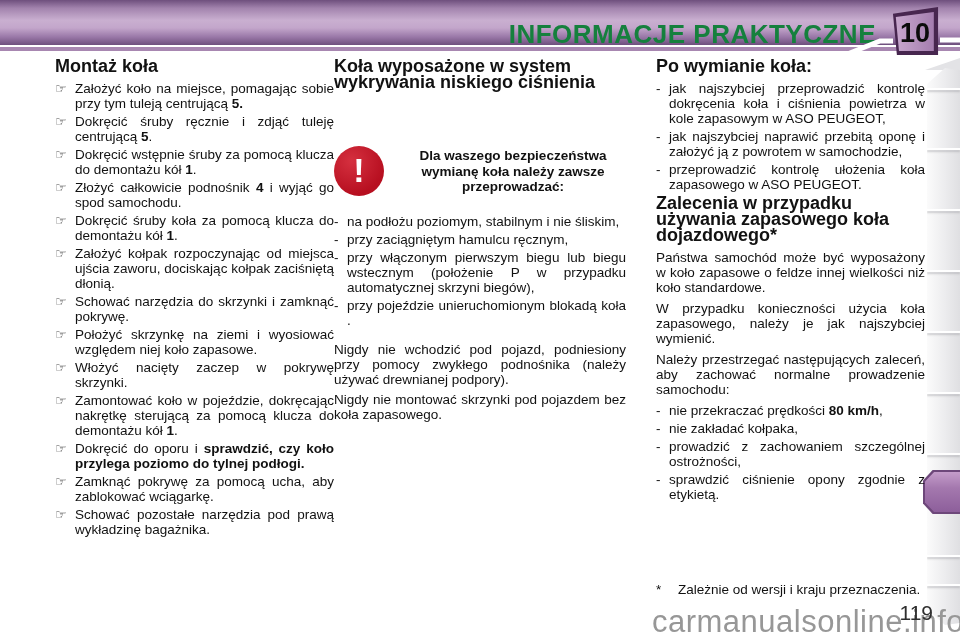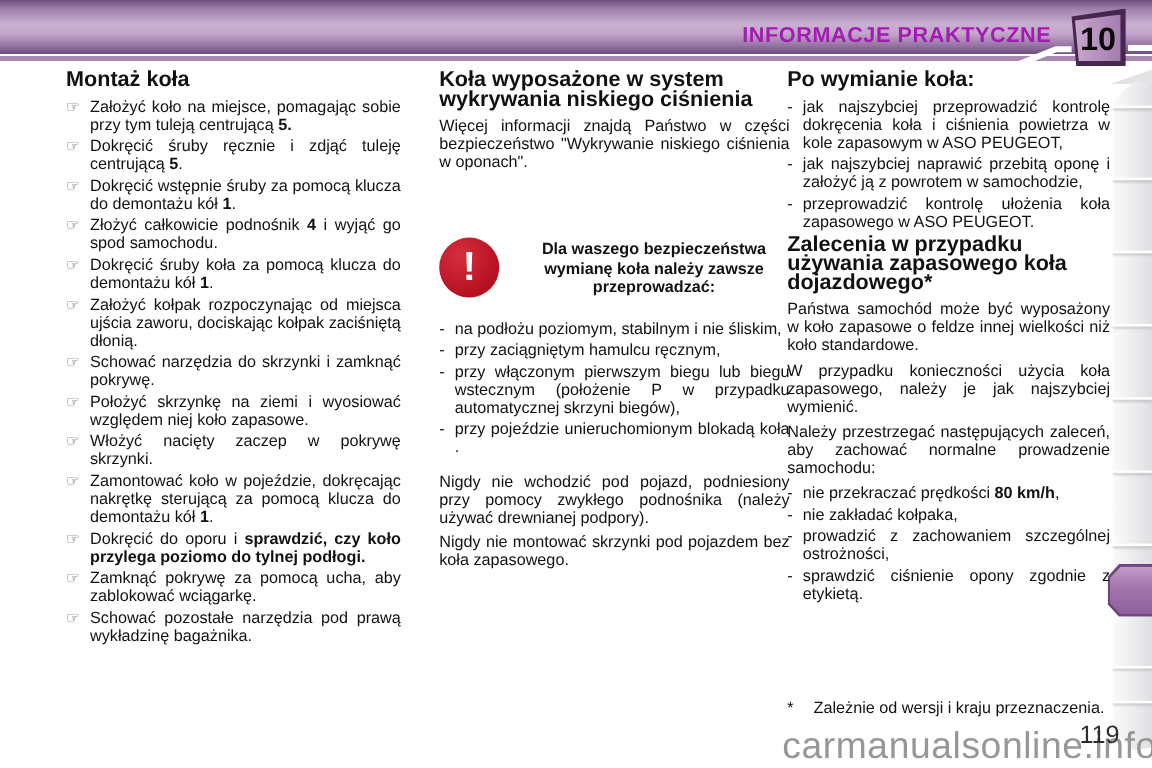--- a/index.html
+++ b/index.html
@@ -13,21 +13,21 @@
   .band{
     position:absolute;left:0;top:0;width:960px;height:45px;
     background:linear-gradient(180deg,#6e4f7d 0%,#a283ad 18%,#c9afd0 45%,#c3a6cb 62%,#9a78a8 82%,#6e4f7d 100%);
   }
   .band-stripes{
     position:absolute;left:0;top:45px;width:960px;height:8px;
     background:linear-gradient(180deg,#ffffff 0,#ffffff 2px,#a887b1 2px,#a887b1 6px,#ffffff 6px,#ffffff 8px);
   }
   .hdr-title{
     position:absolute;top:19px;right:84px;
-    font-size:18px;font-weight:bold;letter-spacing:.5px;color:#a21caf;
+    font-size:26px;font-weight:bold;letter-spacing:.5px;color:#15803d;
   }
   .hdr-deco{position:absolute;right:0;top:0;width:130px;height:70px;}
   .chapter-box{
     position:absolute;right:20px;top:7px;width:49px;height:48px;
     clip-path:polygon(4% 14%,96% 0,96% 100%,12% 100%);
     background:#47264f;
   }
   .chapter-box-inner{
     position:absolute;left:4px;top:5px;right:5px;bottom:4px;
     clip-path:polygon(2% 13%,97% 0,97% 100%,10% 100%);
@@ -48,21 +48,21 @@
     background:#6d477a;
   }
   .chapter-tab-inner{
     position:absolute;left:2px;top:2px;right:0;bottom:2px;
     clip-path:polygon(26% 0,100% 0,100% 100%,26% 100%,0 76%,0 24%);
     background:linear-gradient(180deg,#c49cca,#a478ae 40%,#8d5f9b);
   }
   
   .col{position:absolute;top:58px;font-size:13.5px;line-height:15px;text-align:justify;}
   #col-left{left:55px;width:279px;}
-  #col-mid{left:366px;width:292px;}
+  #col-mid{left:334px;width:292px;}
   #col-right{left:656px;width:269px;}
   .h{font-size:18px;font-weight:bold;text-align:left;margin:0 0 7px 0;line-height:16px;}
   .step{display:flex;margin-bottom:3px;}
   .hand{flex:0 0 20px;color:#4a4a4a;font-size:13px;line-height:15px;}
   .step-text{flex:1;}
   .b{font-weight:bold;}
   .para{margin:0 0 6px 0;}
   
   .warn{margin-top:56px;display:flex;}
   .warn-icon{
@@ -172,21 +172,20 @@
       <span class="step-text"><span>Zamknąć pokrywę za pomocą ucha, aby zablokować wciągarkę.</span></span>
     </div>
   <div class="step">
       <span class="hand">☞</span>
       <span class="step-text"><span>Schować pozostałe narzędzia pod prawą wykładzinę bagażnika.</span></span>
     </div>
 </div>
 
 <div class="col" id="col-mid">
   <div class="h">Koła wyposażone w system wykrywania niskiego ciśnienia</div>
-  <div class="para">Więcej informacji znajdą Państwo w części bezpieczeństwo "Wykrywanie niskiego ciśnienia w oponach".</div>
 
   <div class="warn">
     <div class="warn-icon">
       <span class="warn-bang">!</span>
     </div>
     <div class="warn-title">Dla waszego bezpieczeństwa wymianę koła należy zawsze przeprowadzać:</div>
   </div>
 
   <div class="dash-list">
     <div class="dash-item">

